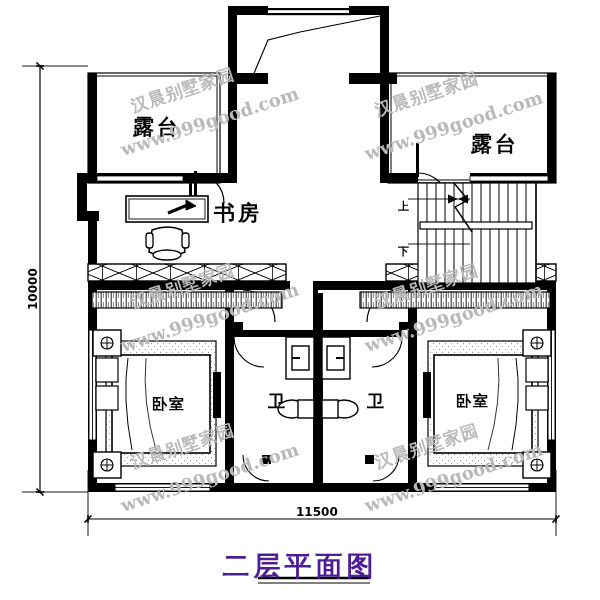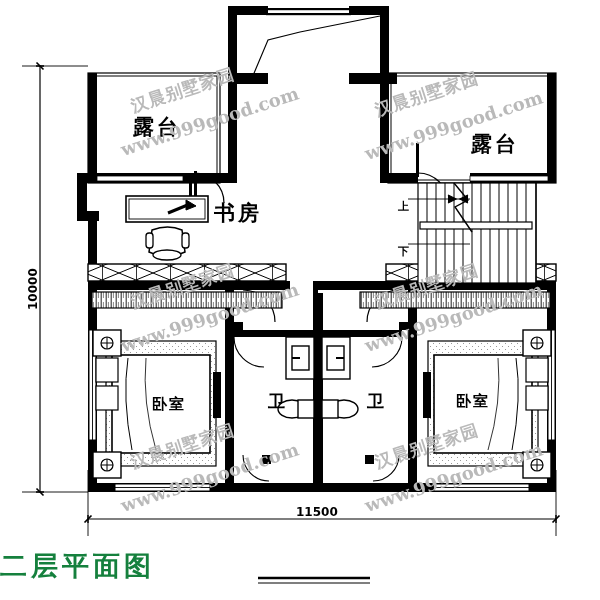--- a/index.html
+++ b/index.html
@@ -13,22 +13,22 @@
   .wm-a{font-size:17px;letter-spacing:1px;}
   .wm-b{font-size:18px;letter-spacing:0px;}
   .lbl{position:absolute;font-weight:700;color:#000;white-space:nowrap;
        font-family:"DejaVu Sans","Liberation Sans",sans-serif;}
   .room-lg{font-size:21px;letter-spacing:3px;}
   .room-md{font-size:15px;letter-spacing:2px;}
   .room-sm{font-size:17px;}
   .dim{position:absolute;font-size:12px;font-weight:700;color:#000;}
   .dim-v{transform:rotate(-90deg);transform-origin:left top;}
   .stair-t{position:absolute;font-size:11px;font-weight:700;color:#000;}
-  #title{position:absolute;left:0;top:548px;width:600px;text-align:left;
-         font-size:27px;font-weight:700;letter-spacing:4px;color:#15803d;
+  #title{position:absolute;left:0;top:548px;width:600px;text-align:center;
+         font-size:27px;font-weight:700;letter-spacing:4px;color:#4c1d95;
          font-family:"DejaVu Sans","Liberation Sans",sans-serif;}
   #credit{position:absolute;left:350px;top:562px;font-size:20px;
           color:#b5b5b5;font-style:italic;font-weight:700;white-space:nowrap;
           font-family:"DejaVu Serif","Liberation Serif",serif;}
 </style>
 </head>
 <body>
 
 <div id="stage">
 

